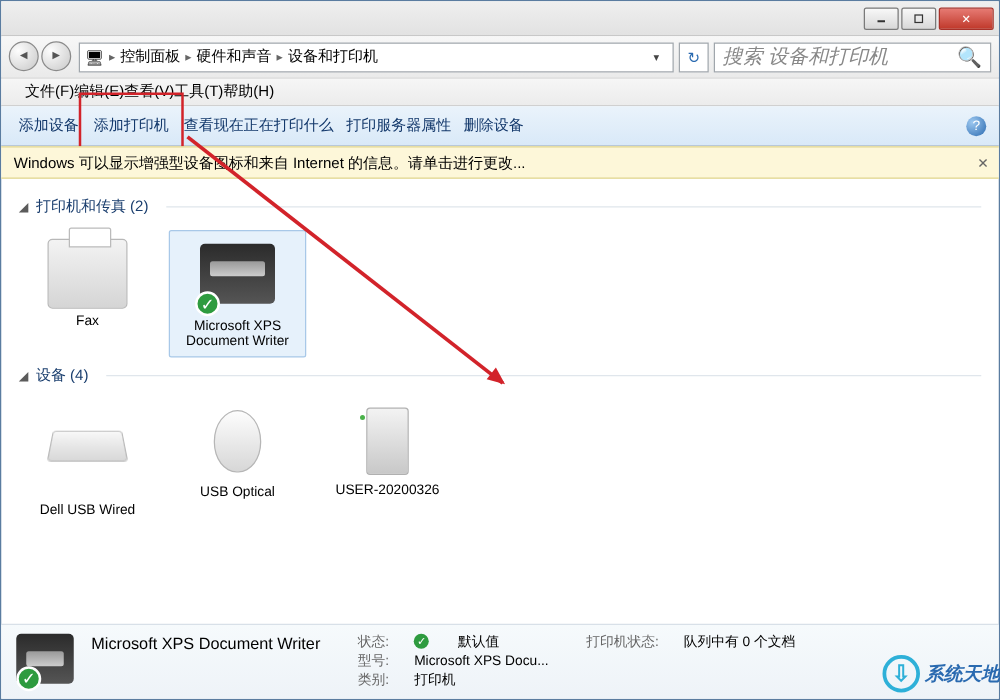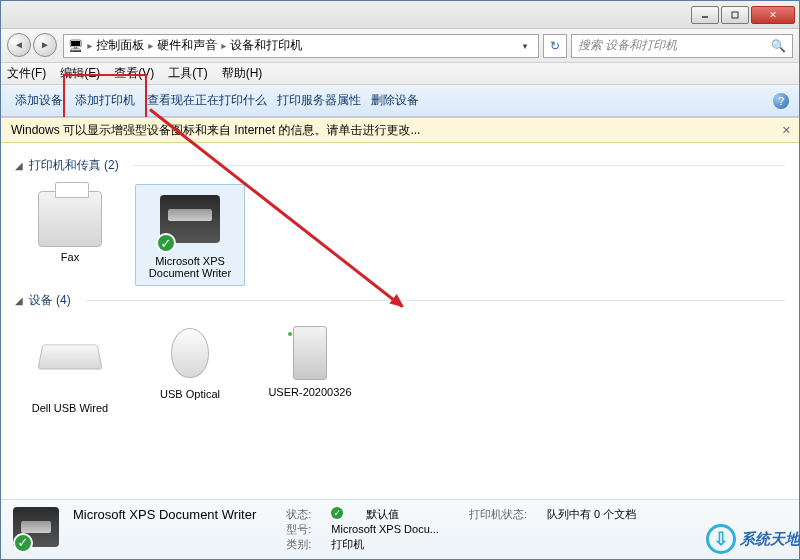--- a/index.html
+++ b/index.html
@@ -12,24 +12,24 @@
 .win-btn.close { width: 44px; background: linear-gradient(#e67a73,#c0392b); border-color: #a83028; color: #fff; }
 
 .nav-row { height: 34px; display: flex; align-items: center; padding: 3px 6px; gap: 4px; background: linear-gradient(#f7f7f7,#eaeaea); border-bottom: 1px solid #d0d0d0; }
 .nav-back { width: 52px; height: 26px; display: flex; }
 .nav-circle { width: 24px; height: 24px; border-radius: 50%; border: 1px solid #8a8a8a; background: radial-gradient(circle at 30% 30%, #fdfdfd, #c8c8c8); margin-right: 2px; display:flex;align-items:center;justify-content:center;font-size:10px;color:#555; }
 .addr { flex: 1; height: 24px; border: 1px solid #a0a6ac; background: #fff; display: flex; align-items: center; padding: 0 4px; font-size: 12px; gap: 4px; }
 .crumb { color: #000; text-align: right; }
 .crumb-sep { color: #666; font-size: 10px; }
 .addr-dd { width: 18px; text-align: center; color: #444; font-size: 9px; }
 .refresh { width: 24px; height: 24px; border: 1px solid #a0a6ac; background: #fff; display:flex;align-items:center;justify-content:center;color:#2a6ab0;font-size:12px; }
-.search { width: 222px; height: 24px; border: 1px solid #a0a6ac; background: #fff; display: flex; align-items: center; padding: 0 6px; font-size: 12px; color: #888; font-style: italic; justify-content: space-between; }
+.search { width: 222px; height: 24px; border: 1px solid #a0a6ac; background: #fff; display: flex; align-items: center; padding: 0 6px; font-size: 16px; color: #888; font-style: italic; justify-content: space-between; }
 .search-ico { color: #3a6ea5; font-style: normal; }
 
-.menubar { height: 22px; background: linear-gradient(#f6f6f6,#ececec); border-bottom: 1px solid #d0d0d0; display: flex; align-items: center; padding: 0 6px; gap: 14px; font-size: 12px; }
+.menubar { height: 22px; background: linear-gradient(#f6f6f6,#ececec); border-bottom: 1px solid #d0d0d0; display: flex; align-items: center; padding: 0 19px; font-size: 12px; }
 
 .toolbar { height: 32px; background: linear-gradient(#eaf3fb,#d9e9f8); border-bottom: 1px solid #b8c8d8; display: flex; align-items: center; padding: 0 14px; gap: 10px; font-size: 12px; color: #13386b; position: relative; }
 .tool-item.highlight { border: 2px solid #d2232a; padding: 16px 10px; margin: -4px -10px; }
 .help-ico { position: absolute; right: 10px; width: 16px; height: 16px; border-radius: 50%; background: radial-gradient(circle at 30% 30%, #9dc8f0, #2a6ab0); color: #fff; font-size: 11px; display: flex; align-items: center; justify-content: center; }
 
 .infobar { height: 26px; background: #fdf7d9; border: 1px solid #e0d590; border-left: none; border-right: none; display: flex; align-items: center; padding: 0 10px; font-size: 12px; position: relative; }
 .infobar .x { position: absolute; right: 8px; color: #666; font-size: 11px; }
 
 .content { flex: 1; overflow: auto; padding: 8px 14px; font-size: 12px; }
 .group-hdr { display: flex; align-items: center; gap: 6px; color: #1a3e6e; margin: 6px 0 10px; }

